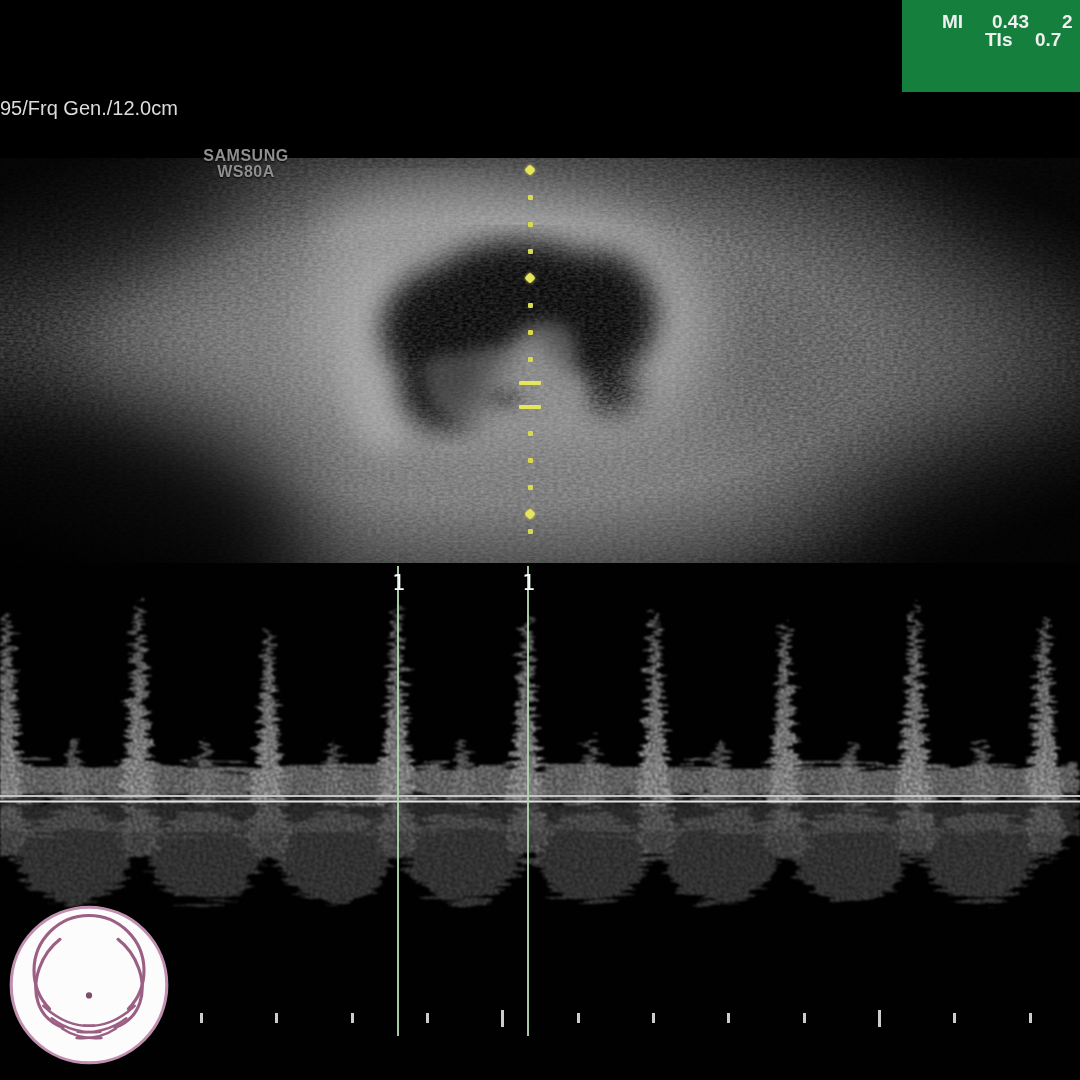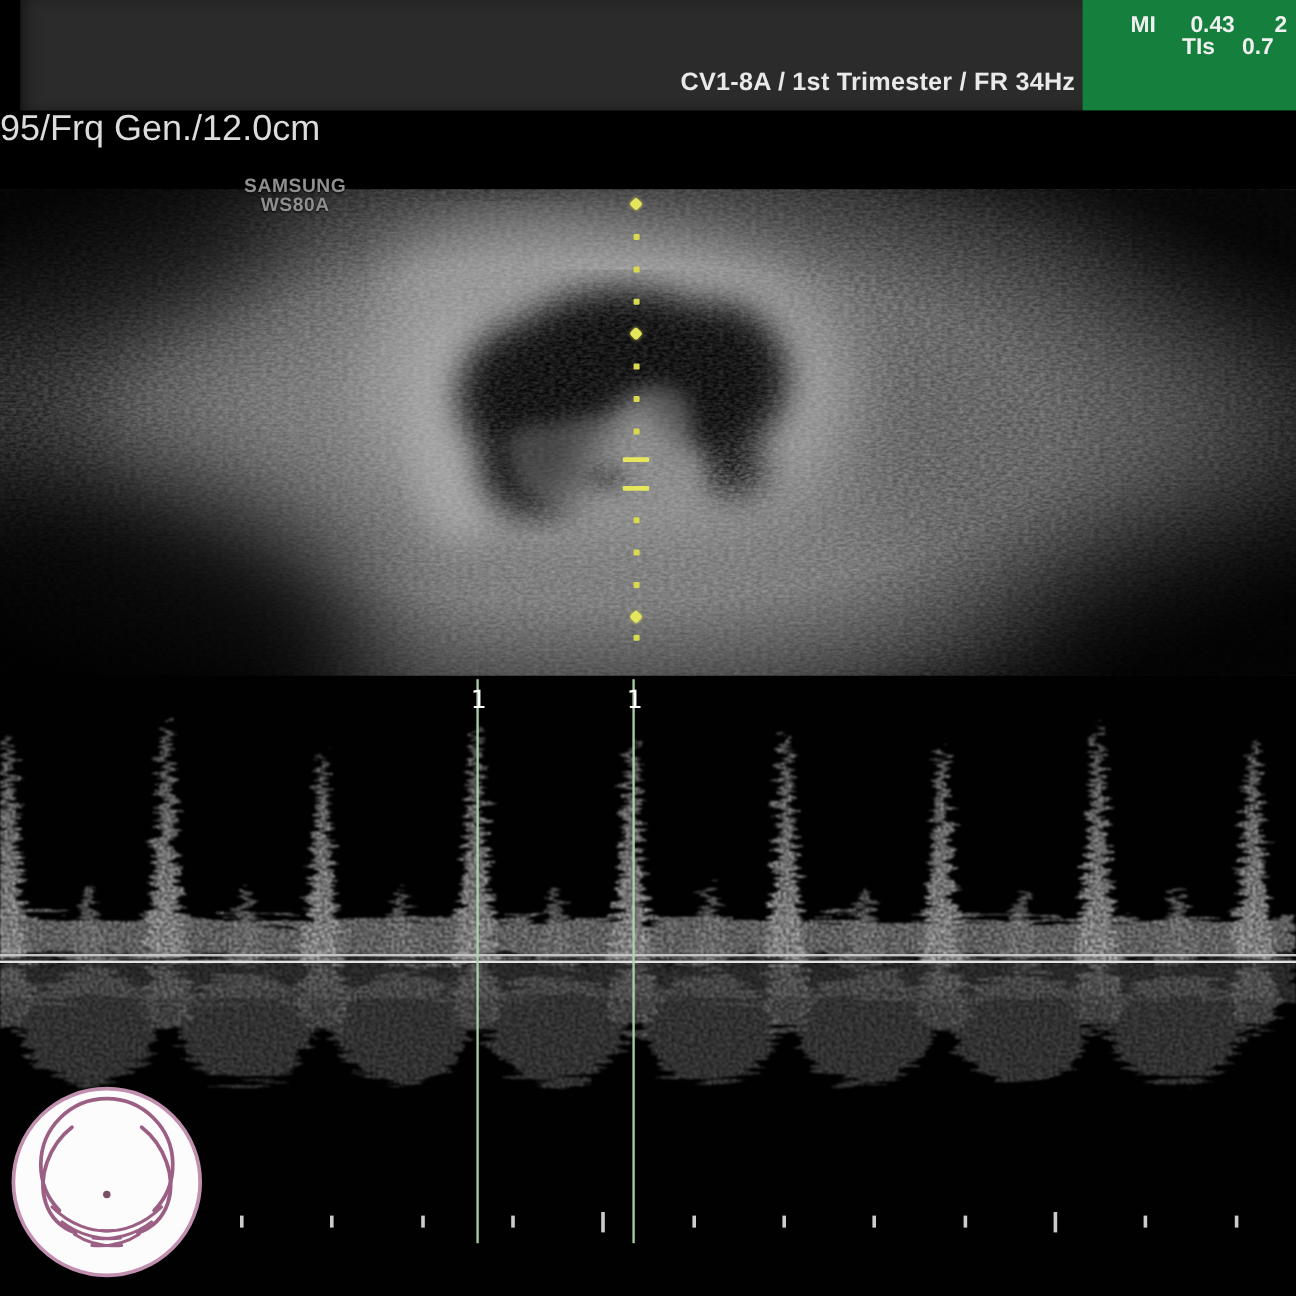--- a/index.html
+++ b/index.html
@@ -9,39 +9,36 @@
           box-shadow:inset 8px 0 14px -6px #111;}
   .preset{position:absolute;right:6px;bottom:11px;font-size:21px;font-weight:bold;color:#e9e9e9;
           letter-spacing:.2px;}
   .acoustic{position:absolute;left:902px;top:0;width:178px;height:92px;background:#15803d;
             color:#f0f0f0;font-weight:bold;font-size:19px;}
   .acoustic .row{position:absolute;left:40px;white-space:nowrap;}
   .acoustic .row.r1{top:11px;}
   .acoustic .row.r2{top:29px;margin-left:43px;}
   .acoustic .lab{display:inline-block;width:50px;}
   .acoustic .val{display:inline-block;width:70px;}
-  .params{position:absolute;left:0;top:93px;color:#dcdcdc;font-size:30px;line-height:30px;
+  .params{position:absolute;left:0;top:93px;color:#dcdcdc;font-size:20px;line-height:30px;
           white-space:nowrap;}
   svg.bmode{position:absolute;left:0;top:158px;}
   .watermark{position:absolute;left:203px;top:148px;width:86px;text-align:center;
              font-size:16px;font-weight:bold;color:#8f8f8f;line-height:16px;
              text-shadow:0 1px 2px #000;letter-spacing:.5px;}
   svg.trace{position:absolute;left:0;top:563px;}
   .layer{position:absolute;left:0;top:0;width:1080px;height:1080px;pointer-events:none;}
   .cal-label{position:absolute;color:#fff;font-size:21px;font-family:"DejaVu Sans",sans-serif;}
   svg.logo{position:absolute;left:6px;top:899px;}
 </style>
 </head>
 <body>
 
 <div class="screen">
 
-  <div class="topbar">
-    <div class="preset">CV1-8A / 1st Trimester / FR 34Hz</div>
-  </div>
 
   <div class="acoustic">
     <div class="row r1">
       <span class="lab">MI</span><span class="val">0.43</span><span>2</span>
     </div>
     <div class="row r2">
       <span class="lab">TIs</span><span class="val">0.7</span><span>1</span>
     </div>
   </div>
 

